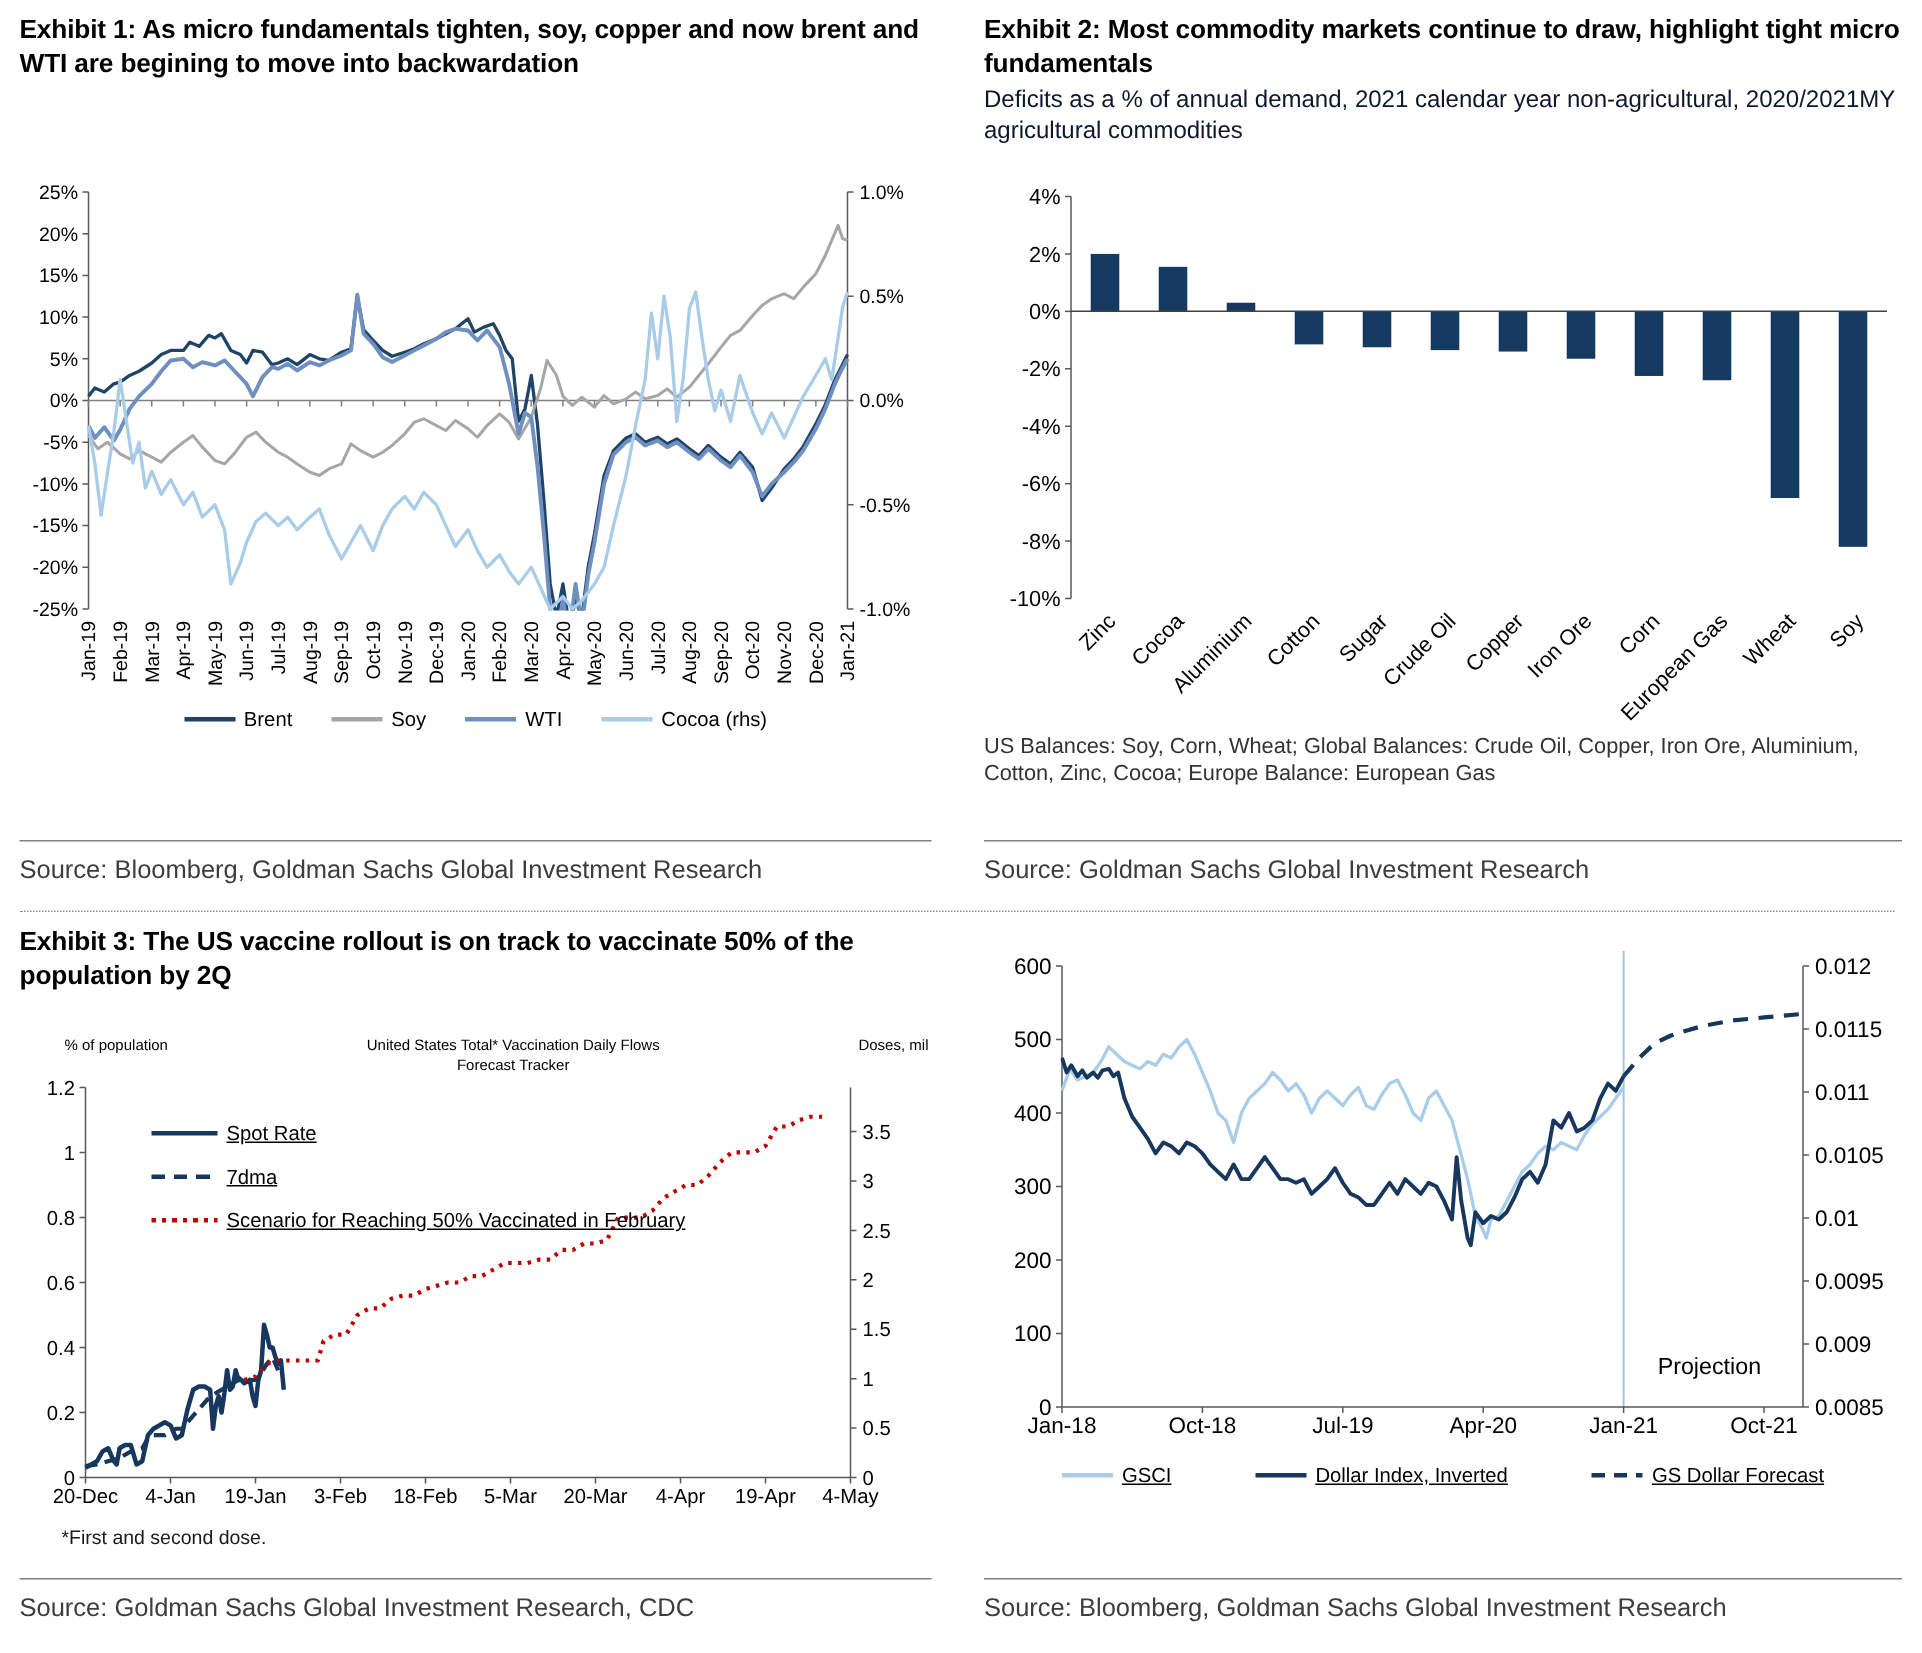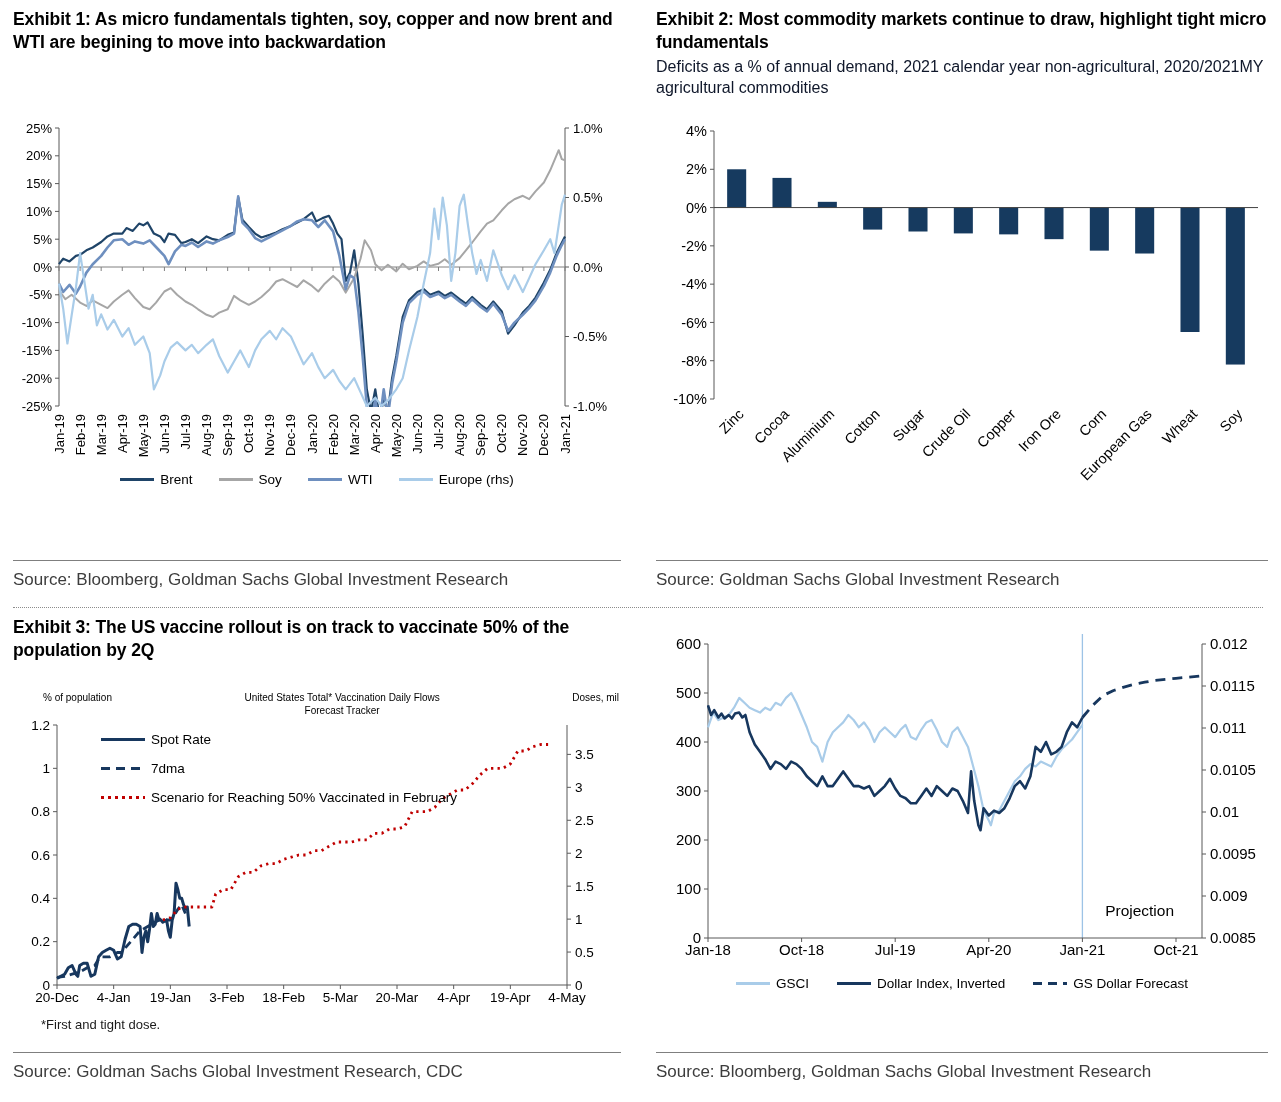--- a/index.html
+++ b/index.html
@@ -13,24 +13,24 @@
   .title{font-size:17.5px;font-weight:bold;line-height:1.32;margin:2px 0 0 0;letter-spacing:-0.1px;color:#000;}
   .subtitle{font-size:16px;font-weight:normal;line-height:1.3;margin:3px 0 0 0;color:#0f172a;}
   .chart-box{position:relative;}
   .e1-gap{margin-top:62px;}
   .e2-gap{margin-top:20px;}
   .e3-gap{margin-top:30px;}
   .e4-gap{margin-top:18px;}
   svg{display:block;}
   svg text{font-family:"Liberation Sans",sans-serif;fill:#000;}
   .legend-row{display:flex;justify-content:center;align-items:center;gap:26px;margin-top:4px;font-size:13.5px;}
-  .legend-row.wide{gap:28px;}
+  .legend-row.wide{gap:56px;text-decoration:underline;}
   .legend-item{display:flex;align-items:center;gap:6px;white-space:nowrap;}
   .swatch{display:inline-block;width:34px;height:3px;flex:0 0 auto;}
-  .legend-col{position:absolute;left:88px;top:40px;display:flex;flex-direction:column;gap:14px;font-size:13.5px;z-index:2;}
+  .legend-col{position:absolute;left:88px;top:56px;display:flex;flex-direction:column;gap:14px;font-size:13.5px;z-index:2;text-decoration:underline;}
   .legend-col .swatch{width:44px;}
   .footnote{font-size:14.5px;line-height:1.25;color:#333;margin-top:4px;}
   .footnote.small{font-size:13px;margin:2px 0 0 28px;color:#1a1a1a;}
   .source{margin-top:auto;border-top:1px solid #7f7f7f;padding:9px 2px 14px 0;font-size:17px;color:#3d3d3d;}
   .e3-head{display:flex;justify-content:space-between;align-items:flex-start;font-size:10px;margin:0 2px 2px 30px;}
   .e3-title{text-align:center;line-height:1.25;}
   .e3wrap{position:relative;}
 </style>
 </head>
 <body>
@@ -148,21 +148,21 @@
             <div class="legend-item">
               <span class="swatch" style="background: rgb(166, 166, 166);"></span>
               <span>Soy</span>
             </div>
             <div class="legend-item">
               <span class="swatch" style="background: rgb(110, 143, 191);"></span>
               <span>WTI</span>
             </div>
             <div class="legend-item">
               <span class="swatch" style="background: rgb(169, 204, 233);"></span>
-              <span>Europe (rhs)</span>
+              <span>Cocoa (rhs)</span>
             </div>
           </div>
       </div>
       <div class="source">Source: Bloomberg, Goldman Sachs Global Investment Research</div>
     </section>
 
     <section class="panel">
       <h2 class="title">Exhibit 2: Most commodity markets continue to draw, highlight tight micro fundamentals</h2>
       <div class="subtitle">Deficits as a % of annual demand, 2021 calendar year non-agricultural, 2020/2021MY agricultural commodities</div>
       <div class="chart-box e2-gap">
@@ -209,20 +209,21 @@
             <text x="51" y="170.21785714285713" text-anchor="end" font-size="14.5">-4%</text>
             <line x1="54" x2="58" y1="203.42857142857144" y2="203.42857142857144" stroke="#595959" stroke-width="1"></line>
             <text x="51" y="208.50357142857143" text-anchor="end" font-size="14.5">-6%</text>
             <line x1="54" x2="58" y1="241.7142857142857" y2="241.7142857142857" stroke="#595959" stroke-width="1"></line>
             <text x="51" y="246.78928571428568" text-anchor="end" font-size="14.5">-8%</text>
             <line x1="54" x2="58" y1="280" y2="280" stroke="#595959" stroke-width="1"></line>
             <text x="51" y="285.075" text-anchor="end" font-size="14.5">-10%</text>
             <line x1="58" x2="602" y1="88.57142857142857" y2="88.57142857142857" stroke="#404040" stroke-width="1"></line>
           </svg>
       </div>
+      <div class="footnote">US Balances: Soy, Corn, Wheat; Global Balances: Crude Oil, Copper, Iron Ore, Aluminium, Cotton, Zinc, Cocoa; Europe Balance: European Gas</div>
       <div class="source">Source: Goldman Sachs Global Investment Research</div>
     </section>
 
   </div>
 
   <div class="divider"></div>
 
   <div class="row row-bottom">
 
     <section class="panel">
@@ -305,21 +306,21 @@
             <text x="384" y="283" text-anchor="middle" font-size="13.5">20-Mar</text>
             <text x="440.6666666666667" y="283" text-anchor="middle" font-size="13.5">4-Apr</text>
             <text x="497.3333333333333" y="283" text-anchor="middle" font-size="13.5">19-Apr</text>
             <text x="554" y="283" text-anchor="middle" font-size="13.5">4-May</text>
             <g clip-path="url(#clip-exhibit3)">
               <path d="M44.0 259.5 L47.8 257.3 L51.6 255.2 L55.3 248.7 L59.1 246.5 L62.9 255.2 L64.8 257.3 L66.7 246.5 L70.4 244.3 L74.2 244.3 L78.0 257.3 L81.8 255.2 L85.6 237.8 L89.3 233.5 L93.1 231.3 L96.9 229.2 L100.7 231.3 L104.4 240.0 L108.2 237.8 L112.0 220.5 L115.8 207.5 L119.6 205.3 L123.3 205.3 L127.1 207.5 L129.0 233.5 L130.9 218.3 L132.8 211.8 L134.7 222.7 L136.6 209.7 L138.4 194.5 L140.3 207.5 L142.2 205.3 L144.1 194.5 L146.0 201.0 L147.9 201.0 L149.8 203.2 L153.6 201.0 L155.4 211.8 L157.3 218.3 L159.2 201.0 L161.1 194.5 L163.0 164.2 L164.9 170.7 L166.8 179.3 L168.7 179.3 L170.6 185.8 L172.4 190.2 L174.3 188.0 L176.2 207.5" fill="none" stroke="#17375e" stroke-width="3" stroke-linejoin="round"></path>
               <path d="M44.0 258.4 L51.6 257.3 L59.1 255.2 L66.7 253.0 L74.2 248.7 L81.8 246.5 L85.6 240.0 L89.3 237.8 L96.9 237.8 L100.7 235.7 L104.4 233.5 L108.2 233.5 L112.0 229.2 L115.8 224.8 L119.6 220.5 L123.3 216.2 L127.1 211.8 L130.9 209.7 L134.7 207.5 L138.4 205.3 L142.2 203.2 L146.0 201.0 L149.8 198.8 L153.6 201.0 L157.3 201.0 L161.1 196.7 L164.9 190.2 L168.7 185.8 L172.4 194.5" fill="none" stroke="#17375e" stroke-width="2.8" stroke-linejoin="round" stroke-dasharray="8,5"></path>
               <path d="M149.8 201.0 L157.3 198.8 L164.9 190.2 L172.4 188.0 L187.6 188.0 L198.9 188.0 L202.7 175.0 L210.2 170.7 L217.8 170.7 L225.3 157.7 L232.9 153.3 L240.4 153.3 L248.0 146.8 L255.6 144.7 L263.1 144.7 L270.7 140.3 L278.2 138.2 L285.8 136.0 L293.3 136.0 L300.9 131.7 L308.4 131.7 L316.0 127.3 L323.6 123.0 L338.7 123.0 L346.2 120.8 L353.8 120.8 L361.3 114.3 L368.9 114.3 L376.4 110.0 L384.0 110.0 L391.6 107.8 L399.1 92.7 L406.7 92.7 L414.2 92.7 L421.8 88.3 L429.3 79.7 L436.9 75.3 L444.4 71.0 L452.0 71.0 L459.6 64.5 L467.1 55.8 L474.7 49.3 L489.8 49.3 L497.3 45.0 L504.9 32.0 L512.4 32.0 L520.0 27.7 L527.6 25.5 L535.1 25.5" fill="none" stroke="#c00000" stroke-width="2.8" stroke-linejoin="round" stroke-dasharray="2.3,4.2"></path>
             </g>
           </svg>
-        <div class="footnote small">*First and tight dose.</div>
+        <div class="footnote small">*First and second dose.</div>
       </div>
       <div class="source">Source: Goldman Sachs Global Investment Research, CDC</div>
     </section>
 
     <section class="panel">
       <div class="chart-box e4-gap">
         <svg width="612" height="340" viewBox="0 0 612 340">
             <defs>
               <clipPath id="clip-exhibit4">
                 <rect x="51" y="10" width="496" height="297"></rect>

